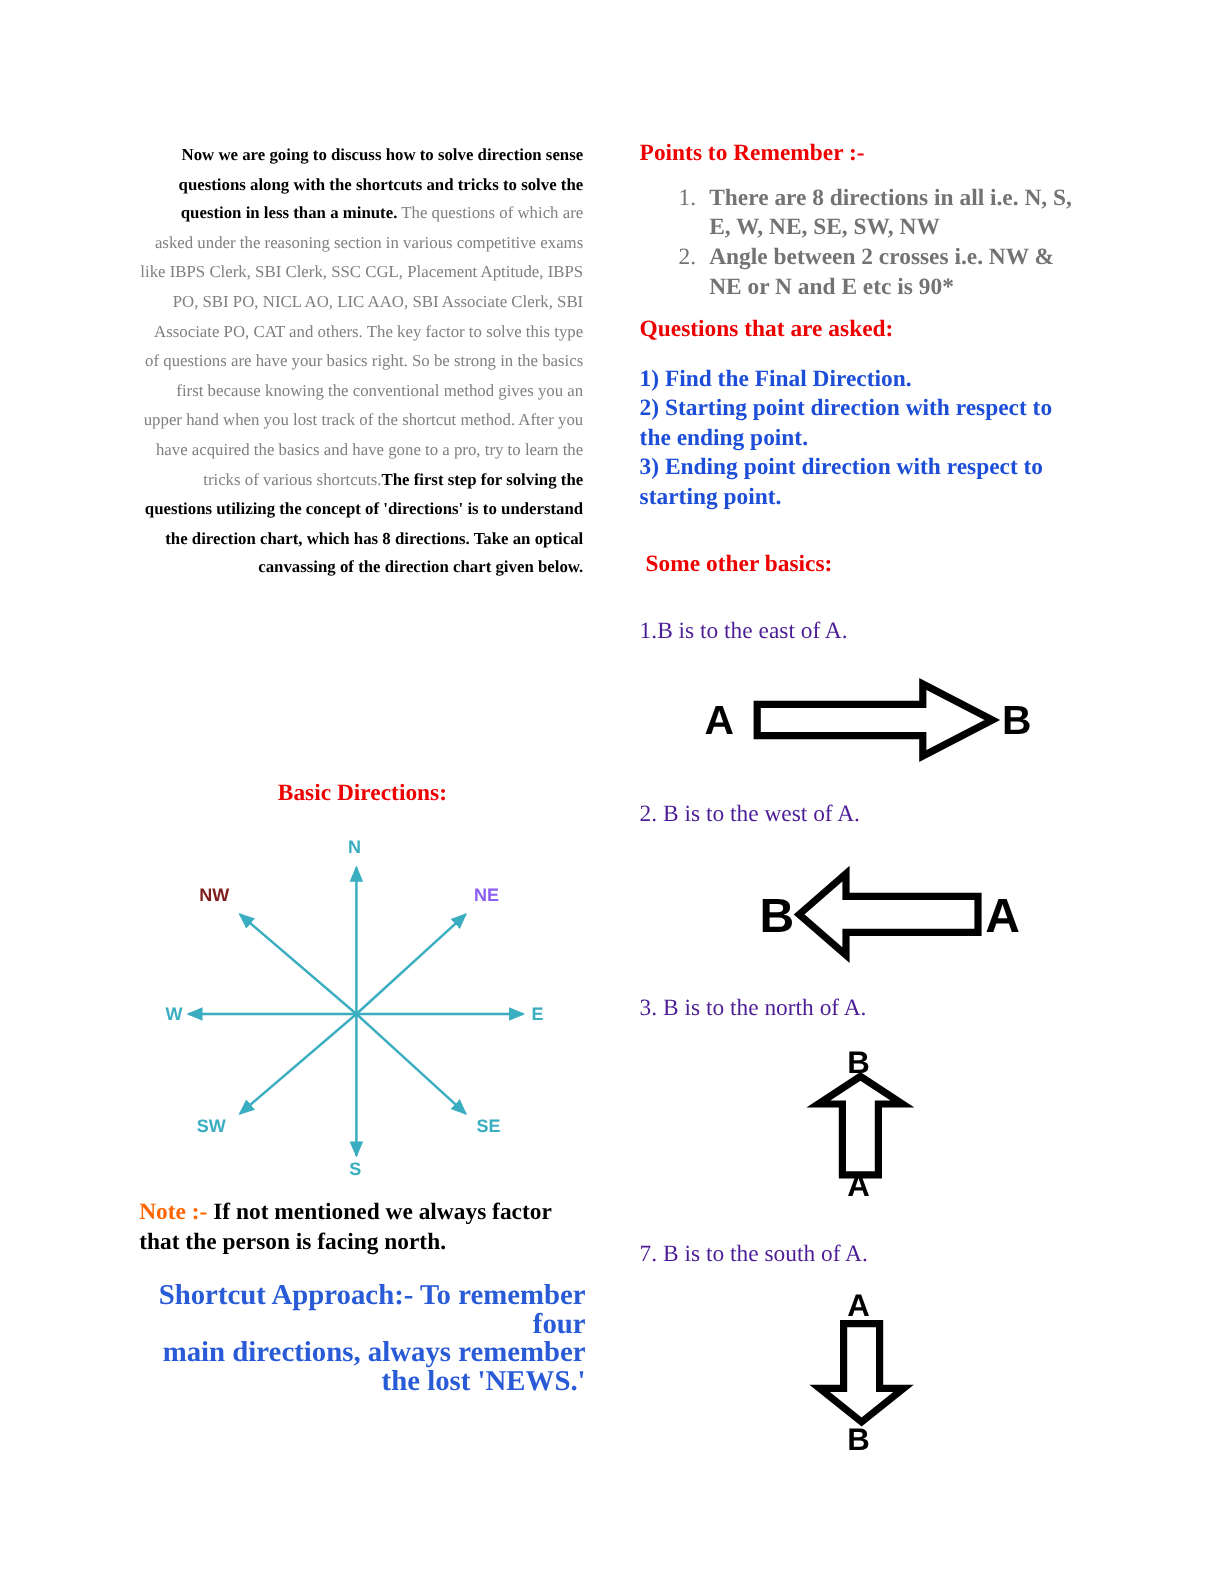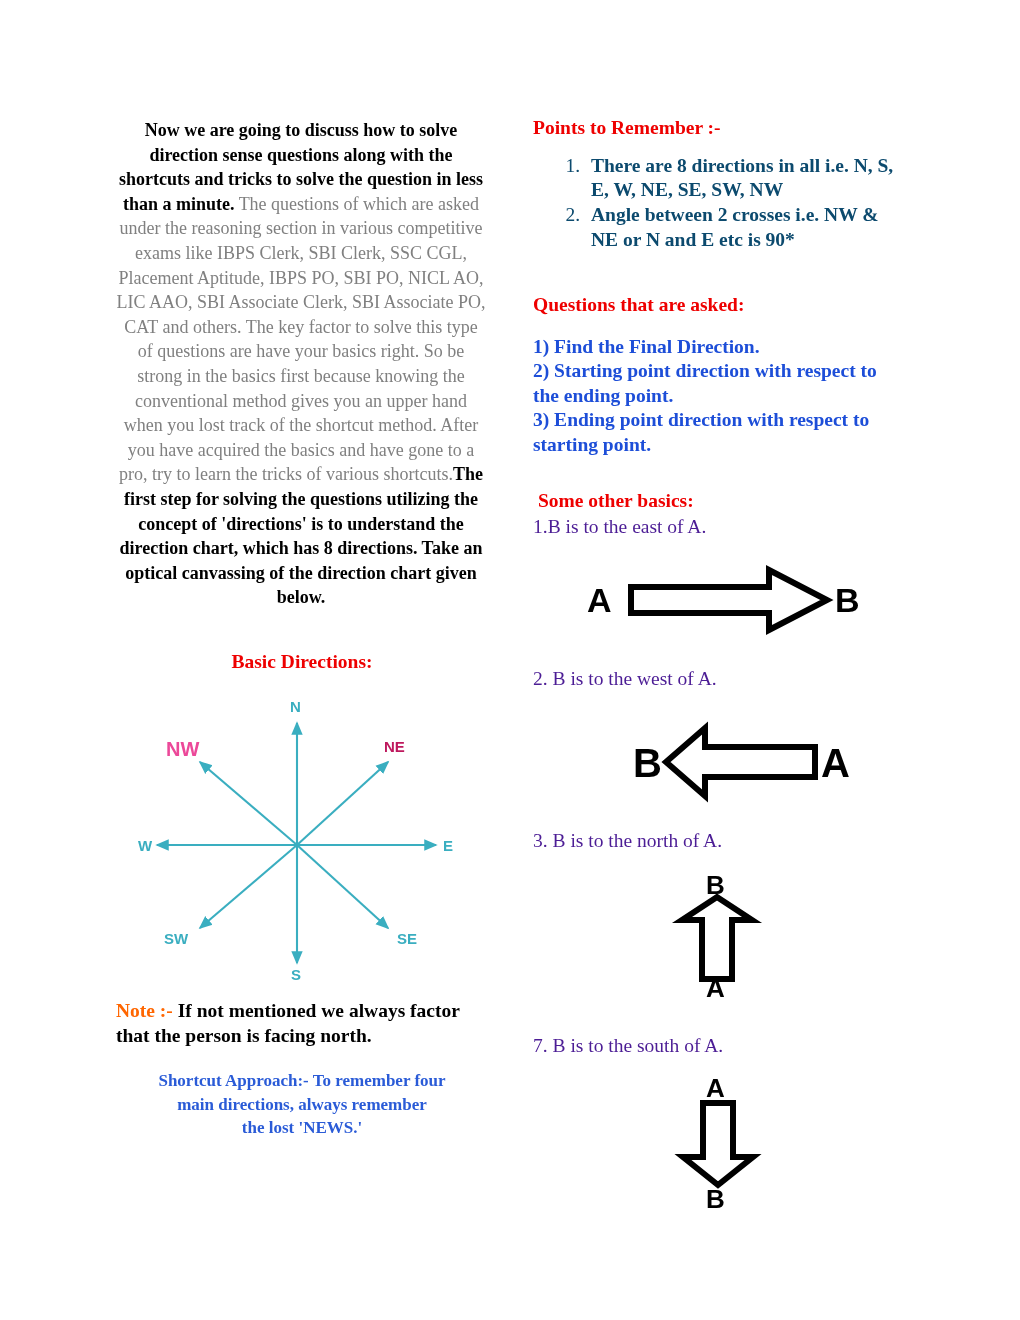--- a/index.html
+++ b/index.html
@@ -30,24 +30,24 @@
   }
   .col-right {
     position: absolute;
     left: 533px;
     top: 116px;
     width: 372px;
   }
 
   
   .para {
-    font-size: 18px;
+    font-size: 14px;
     line-height: 24.6px;
     color: #000000;
-    text-align: center;
+    text-align: right;
   }
   .para .lead {
     font-weight: bold;
     color: #000000;
   }
   .para .grey {
     font-weight: normal;
     color: #808080;
   }
   .para .tail {
@@ -71,21 +71,21 @@
     color: #4c1d95;
   }
 
   
   ol.points {
     margin: 14px 0 0 0;
     padding-left: 52px;
     font-weight: bold;
     font-size: 19.5px;
     line-height: 24.2px;
-    color: #0c4a6e;
+    color: #737373;
   }
   ol.points li {
     margin-bottom: 1px;
     padding-left: 6px;
   }
   ol.points li::marker {
     font-weight: normal;
   }
 
   
@@ -108,22 +108,22 @@
     font-weight: bold;
     color: #000000;
   }
   .note-word { color: #ff6600; font-weight: bold; }
 
   .shortcut {
     position: absolute;
     left: 116px;
     top: 1069px;
     width: 372px;
-    text-align: center;
-    font-size: 17px;
+    text-align: right;
+    font-size: 24px;
     line-height: 23.5px;
     font-weight: bold;
     color: #2a5bd7;
   }
   .shortcut .l1 { display: block; }
   .shortcut .l2 { display: block; }
   .shortcut .l3 { display: block; }
 
   
   .q-block { margin-top: 18px; }
@@ -179,22 +179,22 @@
 
         <line x1="181" y1="155" x2="272" y2="238"></line>
 
         <line x1="181" y1="155" x2="84" y2="238"></line>
       </g>
     </svg>
     <div style="position:absolute;left:174px;top:8px;font-family:'Liberation Sans',sans-serif;font-weight:bold;font-size:15px;color:#3aaec0;">N</div>
     <div style="position:absolute;left:175px;top:276px;font-family:'Liberation Sans',sans-serif;font-weight:bold;font-size:15px;color:#3aaec0;">S</div>
     <div style="position:absolute;left:327px;top:147px;font-family:'Liberation Sans',sans-serif;font-weight:bold;font-size:15px;color:#3aaec0;">E</div>
     <div style="position:absolute;left:22px;top:147px;font-family:'Liberation Sans',sans-serif;font-weight:bold;font-size:15px;color:#3aaec0;">W</div>
-    <div style="position:absolute;left:268px;top:48px;font-family:'Liberation Sans',sans-serif;font-weight:bold;font-size:15px;color:#be185d;">NE</div>
-    <div style="position:absolute;left:50px;top:48px;font-family:'Liberation Sans',sans-serif;font-weight:bold;font-size:20px;color:#ec4899;">NW</div>
+    <div style="position:absolute;left:279px;top:48px;font-family:'Liberation Sans',sans-serif;font-weight:bold;font-size:15px;color:#8b5cf6;">NE</div>
+    <div style="position:absolute;left:50px;top:48px;font-family:'Liberation Sans',sans-serif;font-weight:bold;font-size:15px;color:#7f1d1d;">NW</div>
     <div style="position:absolute;left:281px;top:240px;font-family:'Liberation Sans',sans-serif;font-weight:bold;font-size:15px;color:#3aaec0;">SE</div>
     <div style="position:absolute;left:48px;top:240px;font-family:'Liberation Sans',sans-serif;font-weight:bold;font-size:15px;color:#3aaec0;">SW</div>
   </div>
 
   <div class="note-line">
     <span class="note-word">Note :-</span><span> If not mentioned we always factor that the person is facing north.</span>
   </div>
 
   <div class="shortcut">
     <span class="l1">Shortcut Approach:-  To remember four</span>
@@ -204,21 +204,21 @@
 
   <div class="col-right">
 
     <div class="heading-red">Points to Remember :-</div>
 
     <ol class="points">
       <li>There are 8 directions in all i.e. N, S, E, W, NE, SE, SW, NW</li>
       <li>Angle between 2 crosses i.e. NW &amp; NE or N and E etc is 90*</li>
     </ol>
 
-    <div class="heading-red" style="margin-top:41px;">Questions that are asked:</div>
+    <div class="heading-red" style="margin-top:11px;">Questions that are asked:</div>
 
     <div class="q-block">
       <div class="q-line">1) Find the Final Direction.</div>
       <div class="q-line">2) Starting point direction with respect to the ending point.</div>
       <div class="q-line">3) Ending point direction with respect to starting point.</div>
     </div>
 
     <div class="heading-red basics-head">Some other basics:</div>
   </div>
 

